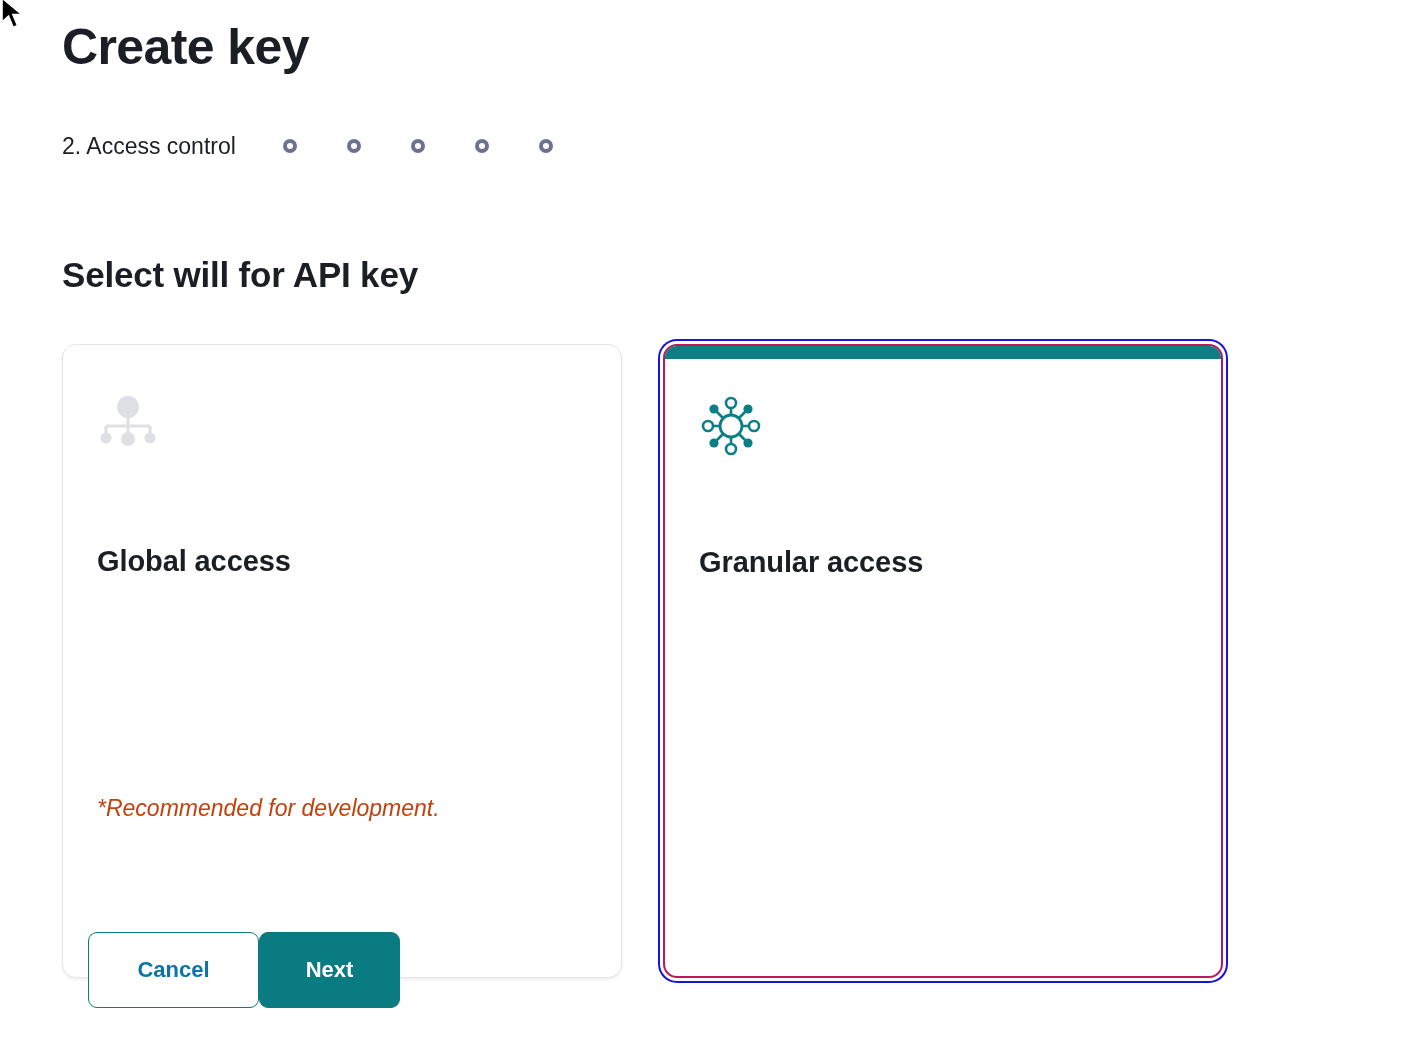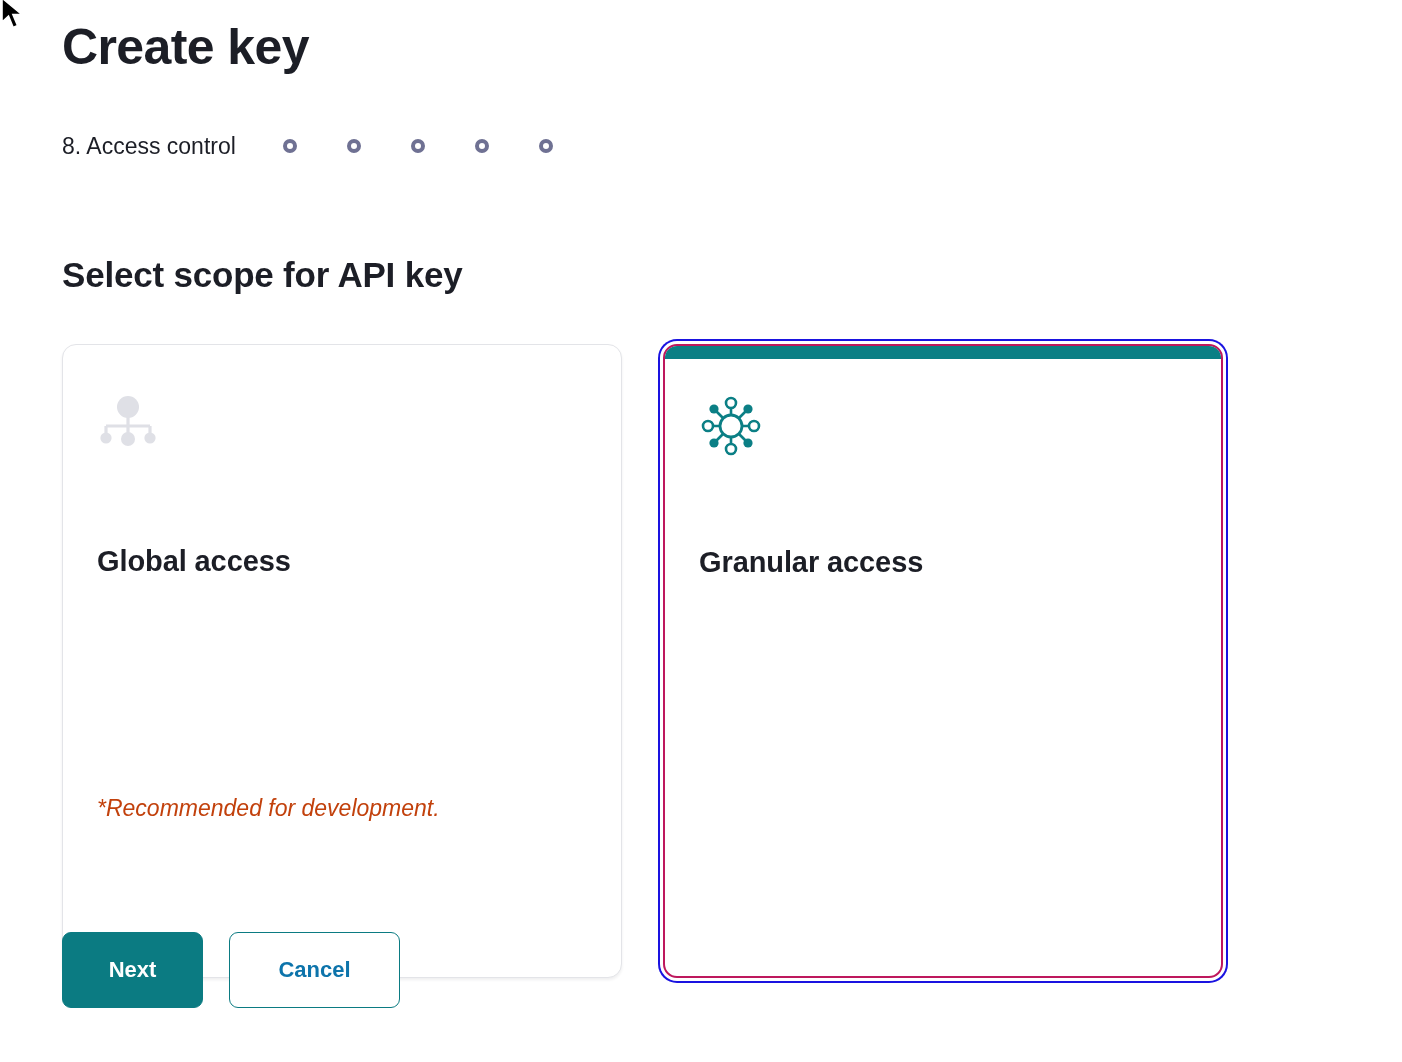--- a/index.html
+++ b/index.html
@@ -210,31 +210,31 @@
   }
 </style>
 </head>
 <body>
 
 <div class="page">
 
   <h1 class="page-title">Create key</h1>
 
   <div class="stepper">
-    <span class="stepper-label">8. Access control</span>
+    <span class="stepper-label">2. Access control</span>
     <div class="stepper-dots">
       <span class="step-dot"></span>
       <span class="step-dot"></span>
       <span class="step-dot"></span>
       <span class="step-dot"></span>
       <span class="step-dot"></span>
     </div>
   </div>
 
-  <h2 class="section-heading">Select scope for API key</h2>
+  <h2 class="section-heading">Select will for API key</h2>
 
   <div class="cards">
 
     <div class="card global">
       <div class="card-inner">
         <span class="card-icon">
           <svg width="62" height="56" viewBox="0 0 62 56" xmlns="http://www.w3.org/2000/svg">
             <g fill="none" stroke="#dfe0e6" stroke-width="3.2">
               <path d="M31 24 V33 M9 33 H53 M9 33 V40 M53 33 V40 M31 33 V40"></path>
             </g>
@@ -275,22 +275,22 @@
             <circle cx="49" cy="49" r="4.6" fill="#0b7f85"></circle>
           </svg>
         </span>
         <h3 class="card-title">Granular access</h3>
       </div>
     </div>
 
   </div>
 
   <div class="actions">
+    <button class="btn btn-secondary">Cancel</button>
     <button class="btn btn-primary">Next</button>
-    <button class="btn btn-secondary">Cancel</button>
   </div>
 
   <span class="cursor">
     <svg width="26" height="34" viewBox="0 0 26 34" xmlns="http://www.w3.org/2000/svg">
       <path d="M2 0 L2 24 L8.5 18.2 L13.2 29.5 L17.6 27.6 L12.9 16.6 L21.5 16.2 Z" fill="#000000" stroke="#ffffff" stroke-width="1.6"></path>
     </svg>
   </span>
 
 </div>
 

